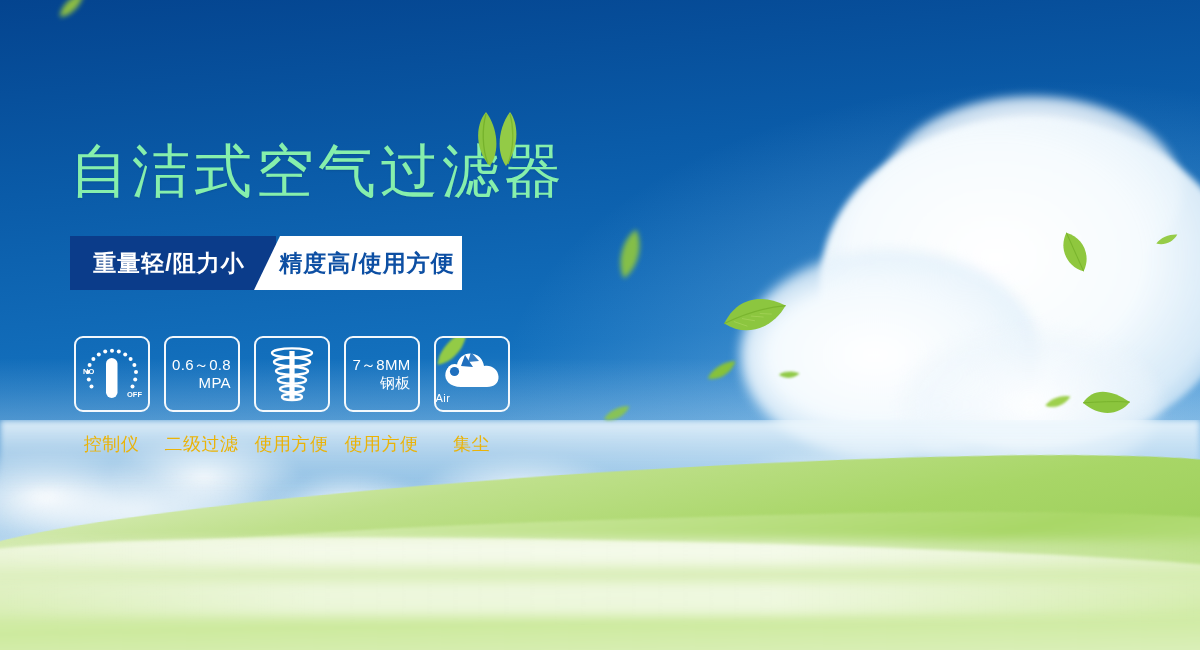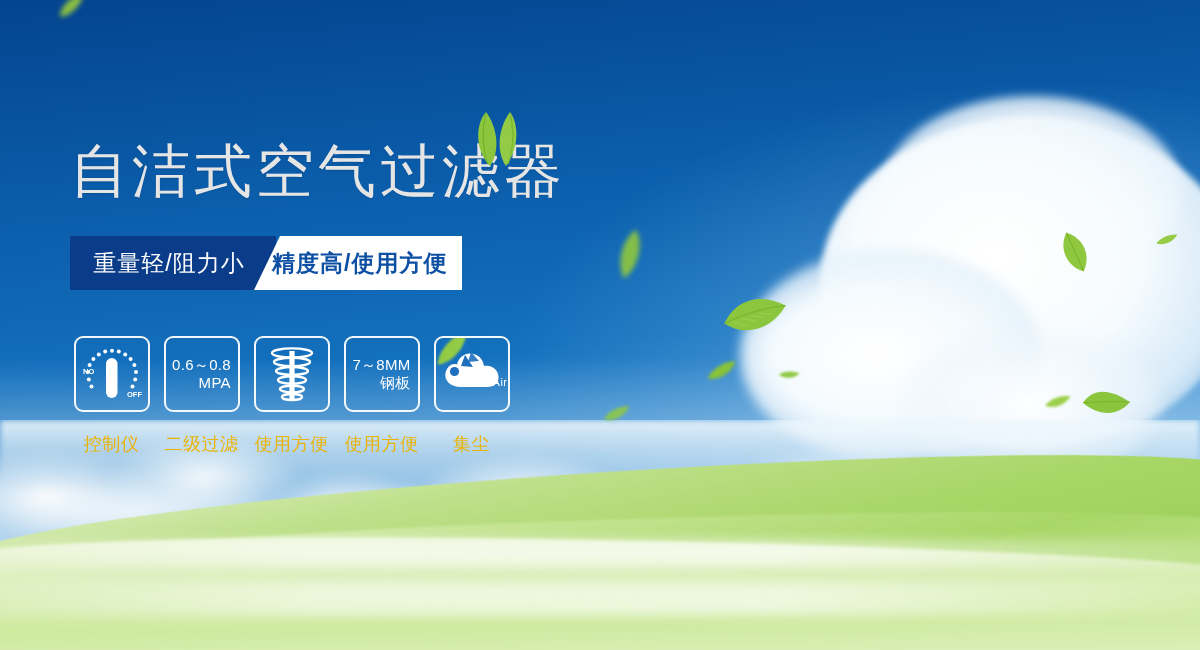--- a/index.html
+++ b/index.html
@@ -116,50 +116,50 @@
     filter: blur(6px);
   }
 
   
   .leaf { position: absolute; }
   .leaf svg { display: block; width: 100%; height: 100%; }
 
   
   .headline {
     position: absolute; left: 70px; top: 142px;
-    color: #e5e5e5;
+    color: #86efac;
     font-size: 58px;
     letter-spacing: 4px;
     line-height: 1;
     font-weight: 300;
     white-space: nowrap;
     text-shadow: 0 1px 2px rgba(0,0,0,0.10);
   }
 
   
   .sprout { position: absolute; left: 466px; top: 108px; width: 62px; height: 60px; }
 
   
   .subbar { position: absolute; left: 70px; top: 236px; height: 54px; }
   .sub-dark {
     position: absolute; left: 0; top: 0;
     height: 54px; width: 206px;
     background: #0b3c8a;
     display: flex; align-items: center; justify-content: center;
   }
   .sub-dark span {
-    color: #ffffff; font-size: 23px; letter-spacing: 1px; font-weight: 400;
+    color: #ffffff; font-size: 23px; letter-spacing: 1px; font-weight: 700;
     padding-right: 8px;
   }
   .sub-light {
     position: absolute; left: 184px; top: 0;
     height: 54px; width: 208px;
     background: #ffffff;
     clip-path: polygon(26px 0, 100% 0, 100% 100%, 0 100%);
-    display: flex; align-items: center; justify-content: flex-start;
+    display: flex; align-items: center; justify-content: center;
   }
   .sub-light span {
     color: #0d4fa3; font-size: 23px; letter-spacing: 1px; font-weight: 700;
     padding-left: 18px;
   }
 
   
   .features { position: absolute; left: 70px; top: 336px; display: flex; gap: 7px; }
   .feature { width: 83px; display: flex; flex-direction: column; align-items: center; }
   .feature-box {
@@ -176,22 +176,22 @@
   }
   .feature-text .l2 { display: block; }
   .feature-label {
     margin-top: 20px;
     color: #eab308; font-size: 18px; letter-spacing: 0.5px;
     white-space: nowrap;
   }
   .feature-box svg { display: block; }
 
   .mini-air {
-    position: absolute; left: 0; right: 0; bottom: 22px;
-    text-align: right; color: #ffffff;
+    position: absolute; left: 0; right: 0; bottom: 6px;
+    text-align: left; color: #ffffff;
     font-size: 11px; letter-spacing: 0.5px;
   }
 </style>
 </head>
 <body>
 
 <div class="banner">
 
   <div class="sky"></div>
   <div class="sky-haze"></div>

